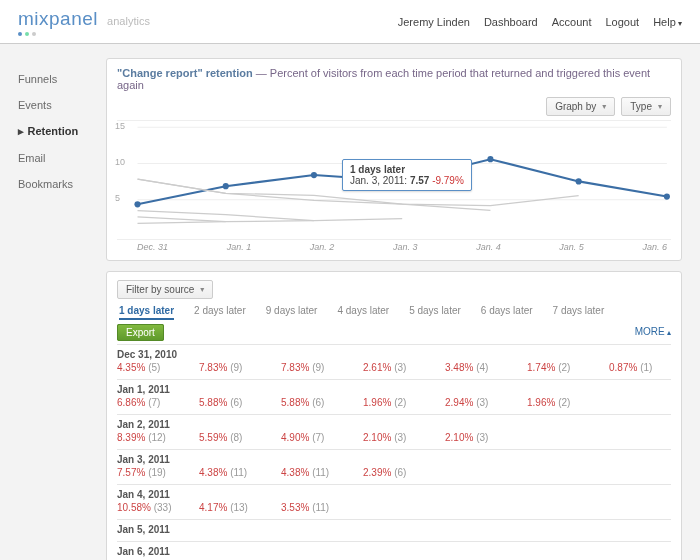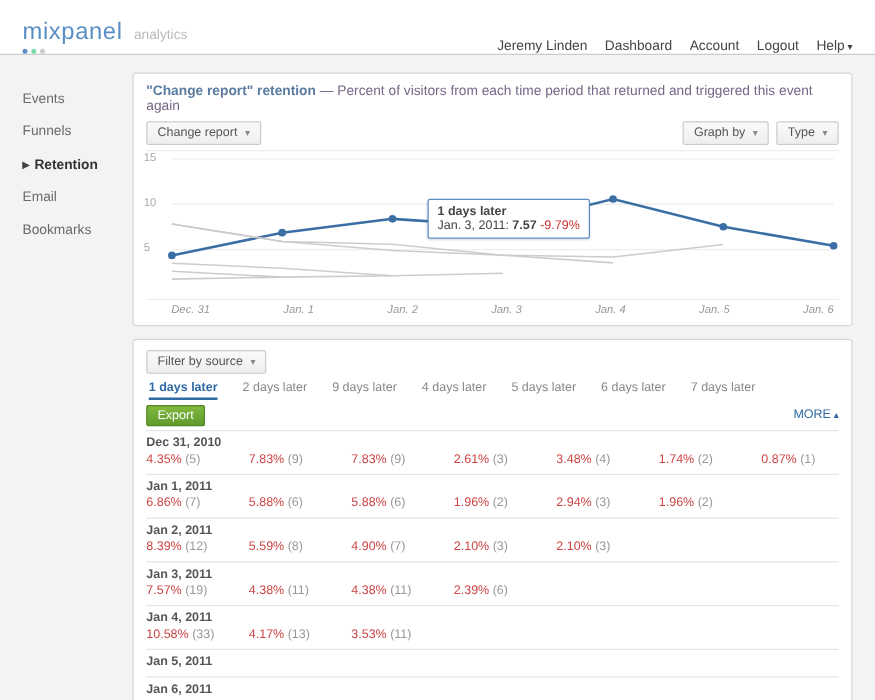--- a/index.html
+++ b/index.html
@@ -1,17 +1,17 @@
 <!DOCTYPE html>
 <html><head>
 <meta charset="utf-8">
 <style>
 * { box-sizing: border-box; margin: 0; padding: 0; }
 body { font-family: "Helvetica Neue", Arial, sans-serif; font-size: 11px; color: #555; background: #f3f3f3; width: 700px; height: 560px; overflow: hidden; }
-.top { height: 44px; background: #fff; border-bottom: 1px solid #ccc; display: flex; align-items: flex-end; padding: 0 18px; }
+.top { height: 44px; background: #fff; border-bottom: 1px solid #ccc; display: flex; align-items: center; padding: 0 18px; }
 .brand { color: #5a8fc6; font-size: 19px; font-weight: 300; letter-spacing: 0.5px; }
 .brand-sub { color: #bbb; font-size: 11px; margin-left: 6px; }
 .dots { display:flex; gap:3px; margin-top:2px; }
 .dots span{ width:4px; height:4px; border-radius:50%; background:#5a8fc6; display:block;}
 .dots span:nth-child(2){background:#7da;}
 .dots span:nth-child(3){background:#ccc;}
 .tnav { margin-left: auto; display: flex; gap: 14px; font-size: 11px; color: #444; }
 .tnav span { cursor: pointer; }
 .main { display: flex; }
 .side { width: 110px; padding: 22px 6px 0 18px; font-size: 11px; }
@@ -63,34 +63,33 @@
     <span>Jeremy Linden</span>
     <span>Dashboard</span>
     <span>Account</span>
     <span>Logout</span>
     <span class="chev">Help</span>
   </div>
 </div>
 
 <div class="main">
   <div class="side" id="sidebar">
+      <div>Funnels</div>
       <div>Events</div>
-      <div>Funnels</div>
       <div class="active">Retention</div>
       <div>Email</div>
       <div>Bookmarks</div>
     </div>
 
   <div class="content">
     <div class="panel">
       <div class="rep-title">
         <b>"Change report" retention</b><span> — Percent of visitors from each time period that returned and triggered this event again</span>
       </div>
       <div class="rep-bar">
-        <span class="selectish">Change report</span>
         <span style="margin-left:auto" class="selectish">Graph by</span>
         <span style="margin-left:6px" class="selectish">Type</span>
       </div>
       <div class="chart">
         <span class="ylab" style="top:0">15</span>
         <span class="ylab" style="top:36px">10</span>
         <span class="ylab" style="top:72px">5</span>
         <svg id="chartsvg" viewBox="0 0 540 120" preserveAspectRatio="none">
             <line x1="20" x2="536" y1="76.66666666666666" y2="76.66666666666666" stroke="#eee"></line>
             <line x1="20" x2="536" y1="41.33333333333333" y2="41.33333333333333" stroke="#eee"></line>

